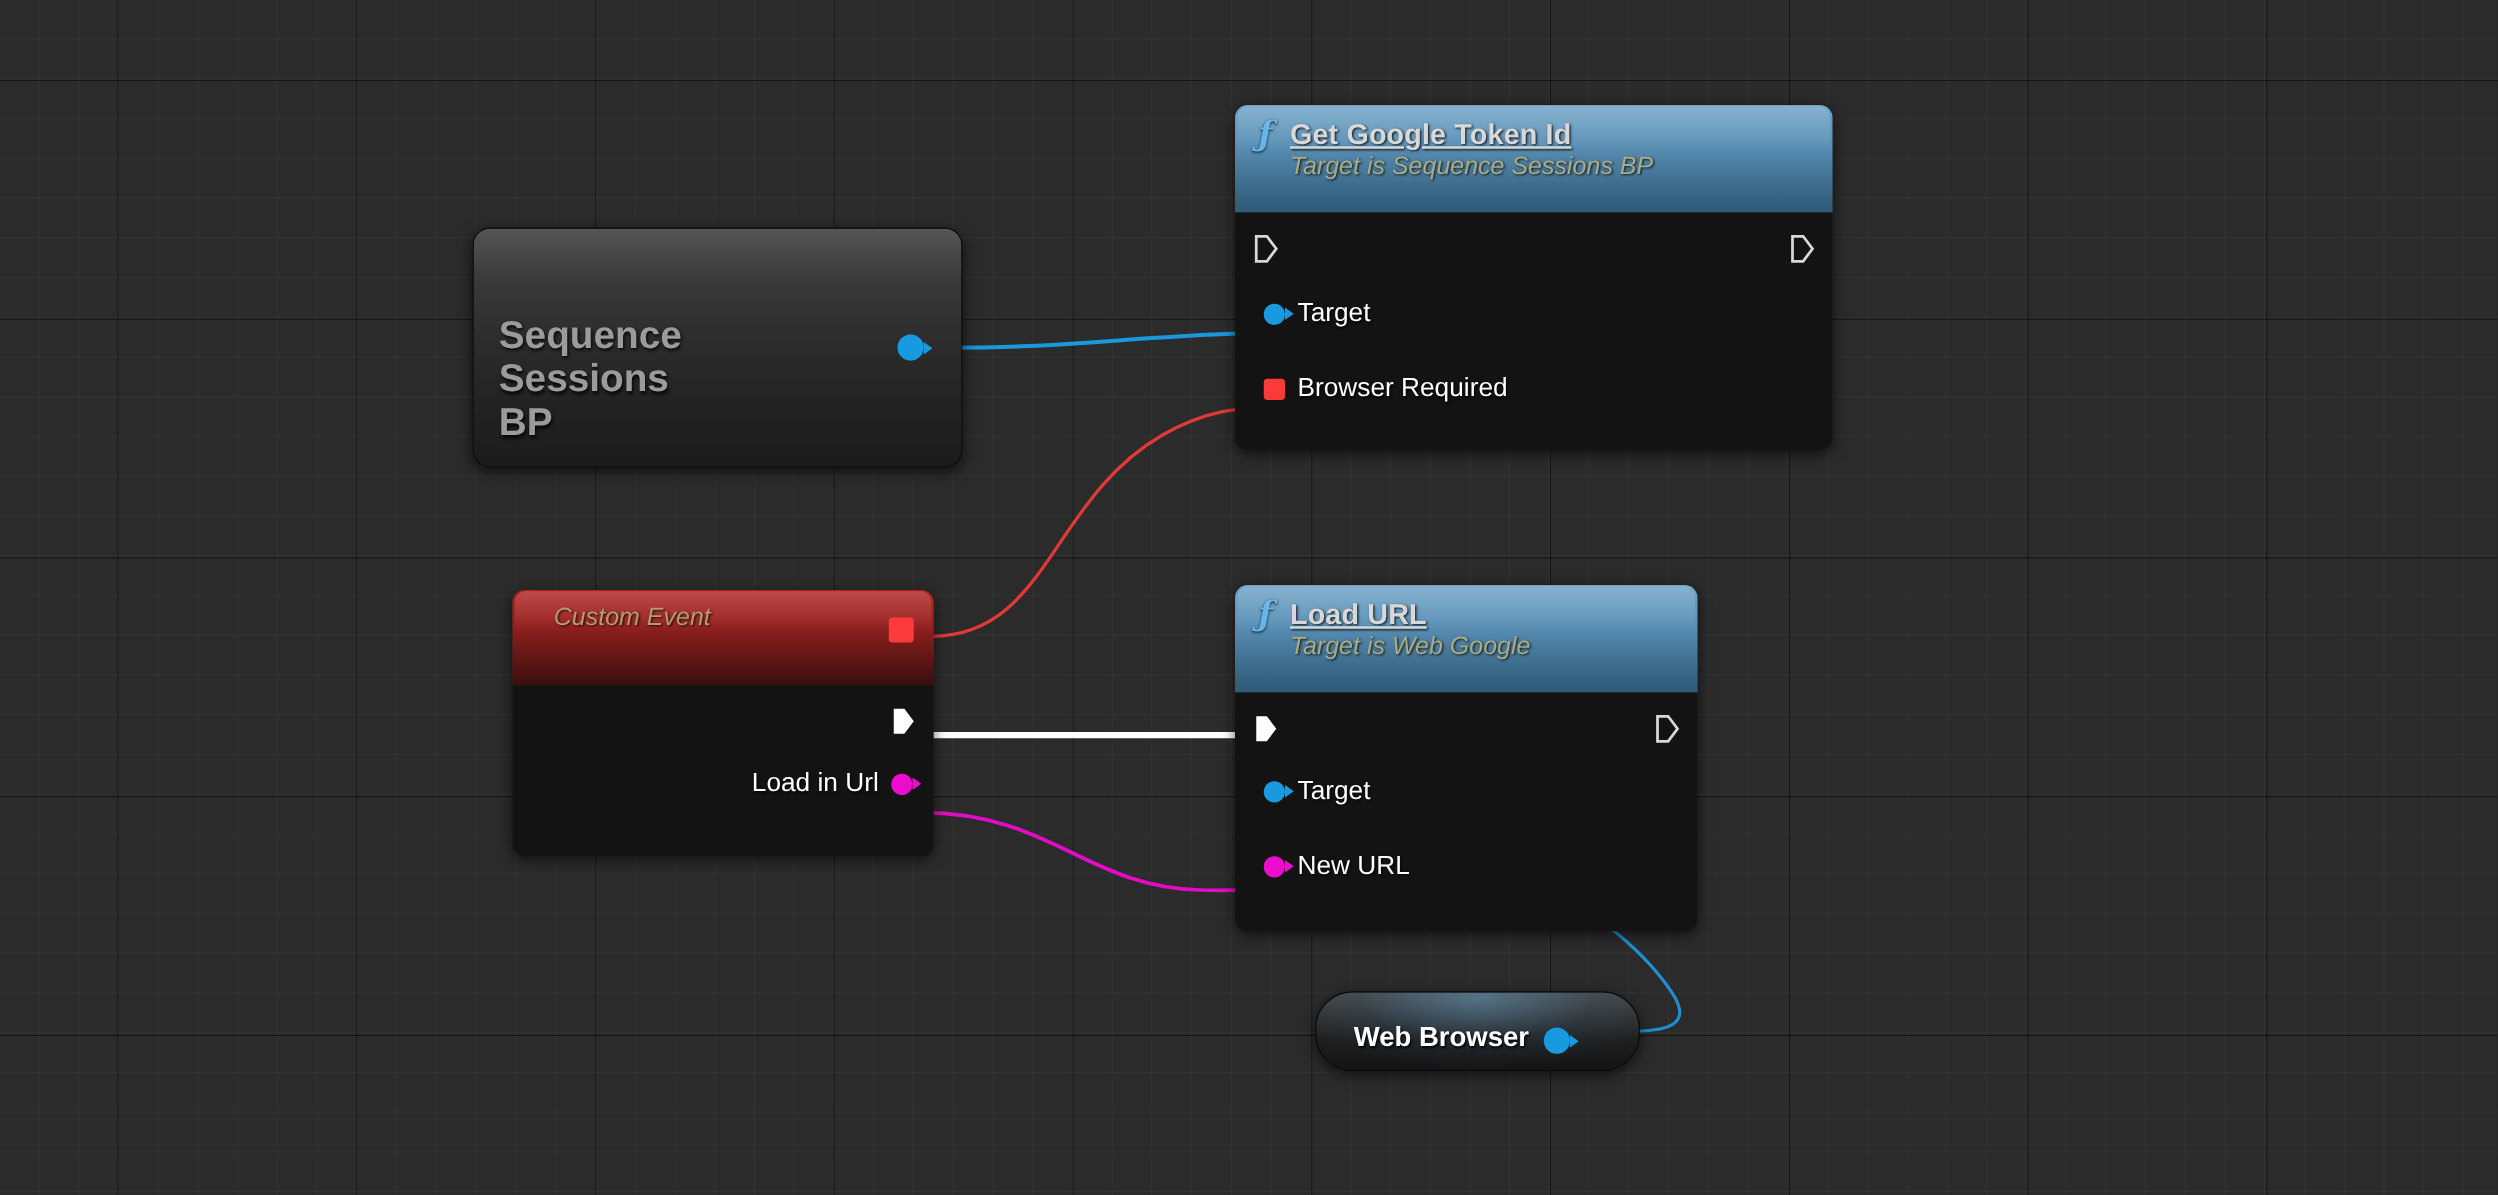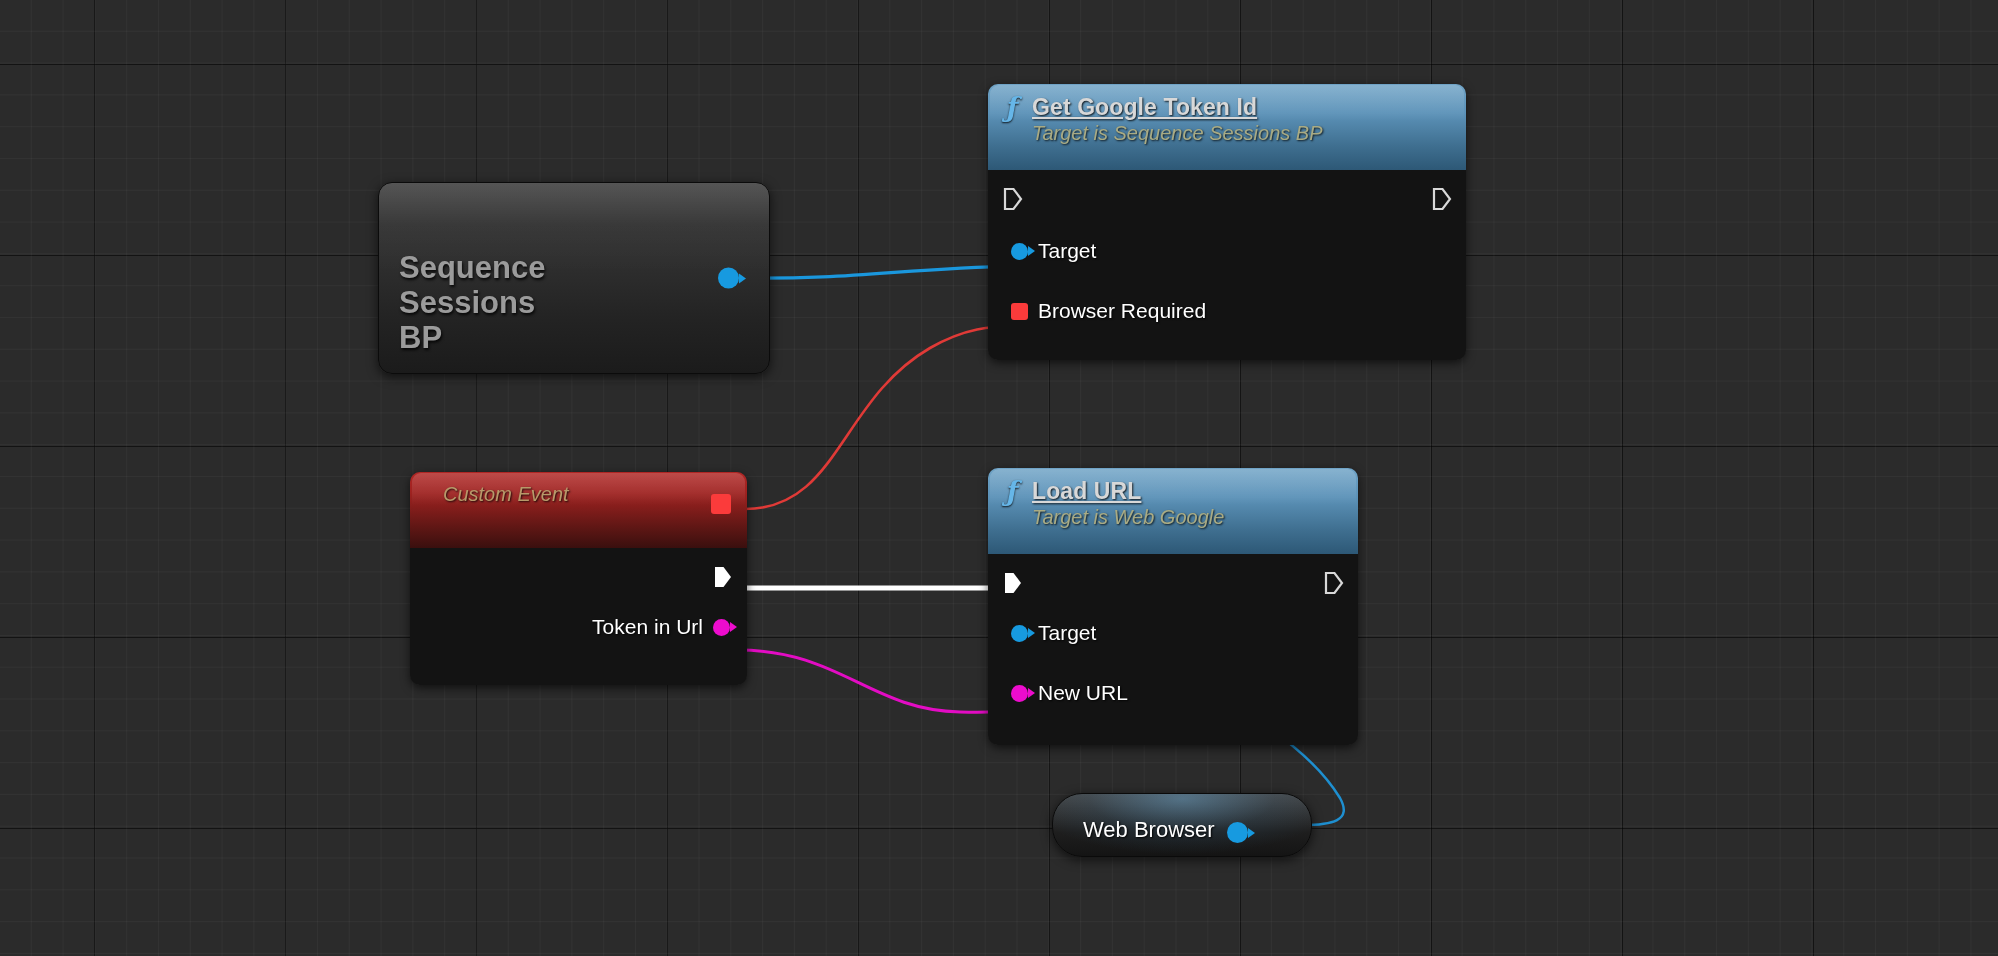--- a/index.html
+++ b/index.html
@@ -203,20 +203,21 @@
     width: 188px;
   }
   .var-pill {
     border-radius: 30px;
     background:
       radial-gradient(ellipse 78% 115% at 50% 8%, rgba(110,185,235,0.40) 0%, rgba(60,130,180,0.12) 46%, rgba(0,0,0,0) 78%),
       linear-gradient(to bottom, #474747 0%, #353535 26%, #1e1e1e 62%, #141414 100%);
     border: 1px solid #0a0a0a;
     padding: 13px 22px 13px 30px;
     gap: 12px;
+    font-weight: bold;
   }
   .var-pill-label {
     font-size: 22px;
     color: #ffffff;
     text-shadow: 1px 1px 2px rgba(0,0,0,0.9);
     white-space: nowrap;
   }
 </style>
 </head>
 <body>
@@ -291,21 +292,21 @@
     <div class="node-body" style="height:137px;">
 
       <div class="pin-row right" style="right:14px; top:16px;">
         <svg class="exec-pin" viewBox="0 0 21 24">
           <path d="M3 2 L11.5 2 L19 12 L11.5 22 L3 22 Z" fill="#ffffff"></path>
         </svg>
       </div>
 
       <div class="pin-row right" style="right:17px; top:66px;">
         <span class="pin-dot str"></span>
-        <span class="pin-label">Token in Url</span>
+        <span class="pin-label">Load in Url</span>
       </div>
     </div>
   </div>
 
   <div class="node" style="left:988px; top:468px; width:370px; height:277px;">
     <div class="node-header hdr-fn" style="height:86px;">
       <div class="title-row">
         <span class="fn-icon">ƒ</span>
         <span class="node-title">Load URL</span>
       </div>

